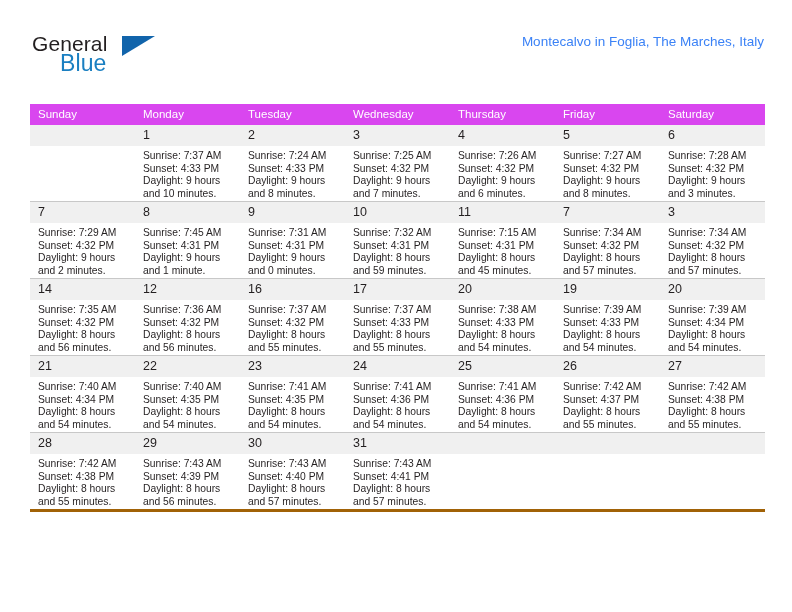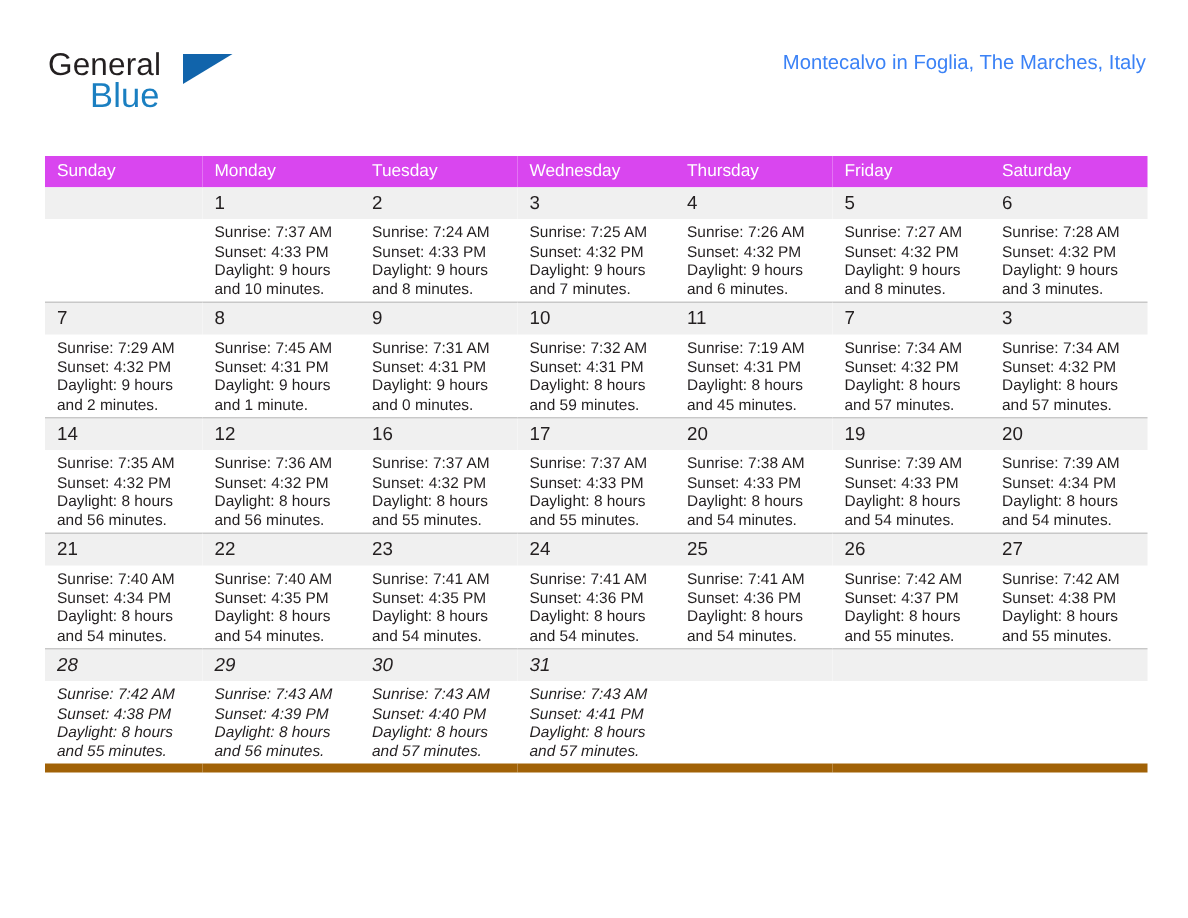--- a/index.html
+++ b/index.html
@@ -106,22 +106,21 @@
   }
   .calendar td {
     vertical-align: top;
     padding: 0;
     border: none;
     border-bottom: 1px solid #c8c8c8;
     height: 76px;
     background: #ffffff;
   }
   .calendar tr.week:last-child td {
-    border-bottom: 6px solid #a16207;
-    font-style: italic;
+    border-bottom: 3px solid #a16207;
   }
   .daynum {
     display: block;
     background: #f0f0f0;
     font-size: 12.5px;
     color: #231f20;
     padding: 3px 0 4px 8px;
     line-height: 14px;
     height: 14px;
   }
@@ -265,21 +264,21 @@
             <div class="details">
               <div>Sunrise: 7:32 AM</div>
               <div>Sunset: 4:31 PM</div>
               <div>Daylight: 8 hours</div>
               <div>and 59 minutes.</div>
             </div>
           </td>
           <td>
             <span class="daynum">11</span>
             <div class="details">
-              <div>Sunrise: 7:19 AM</div>
+              <div>Sunrise: 7:15 AM</div>
               <div>Sunset: 4:31 PM</div>
               <div>Daylight: 8 hours</div>
               <div>and 45 minutes.</div>
             </div>
           </td>
           <td>
             <span class="daynum">7</span>
             <div class="details">
               <div>Sunrise: 7:34 AM</div>
               <div>Sunset: 4:32 PM</div>

